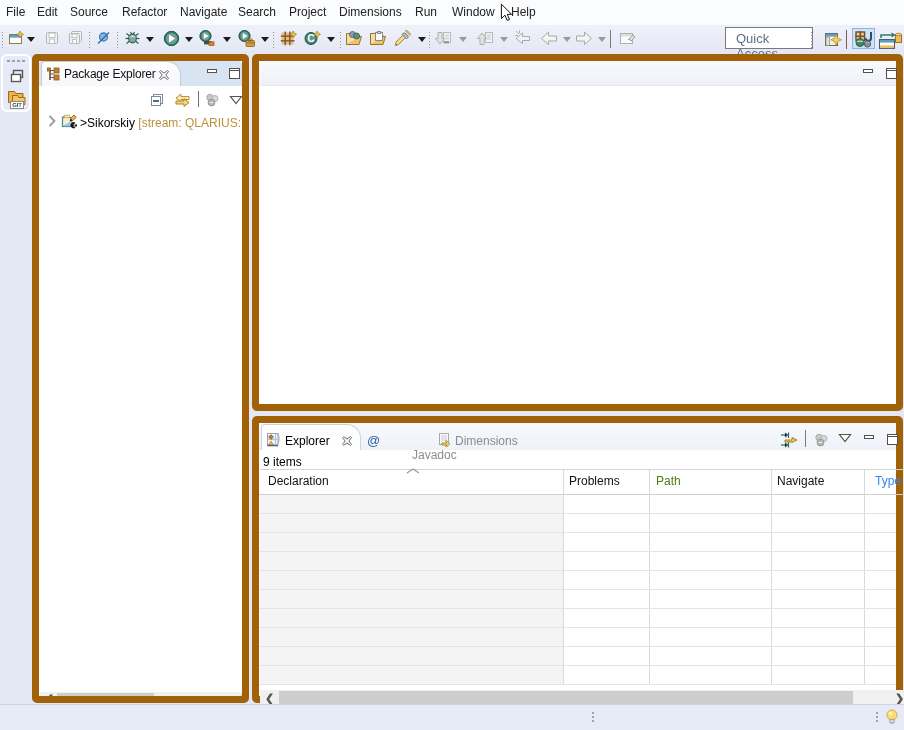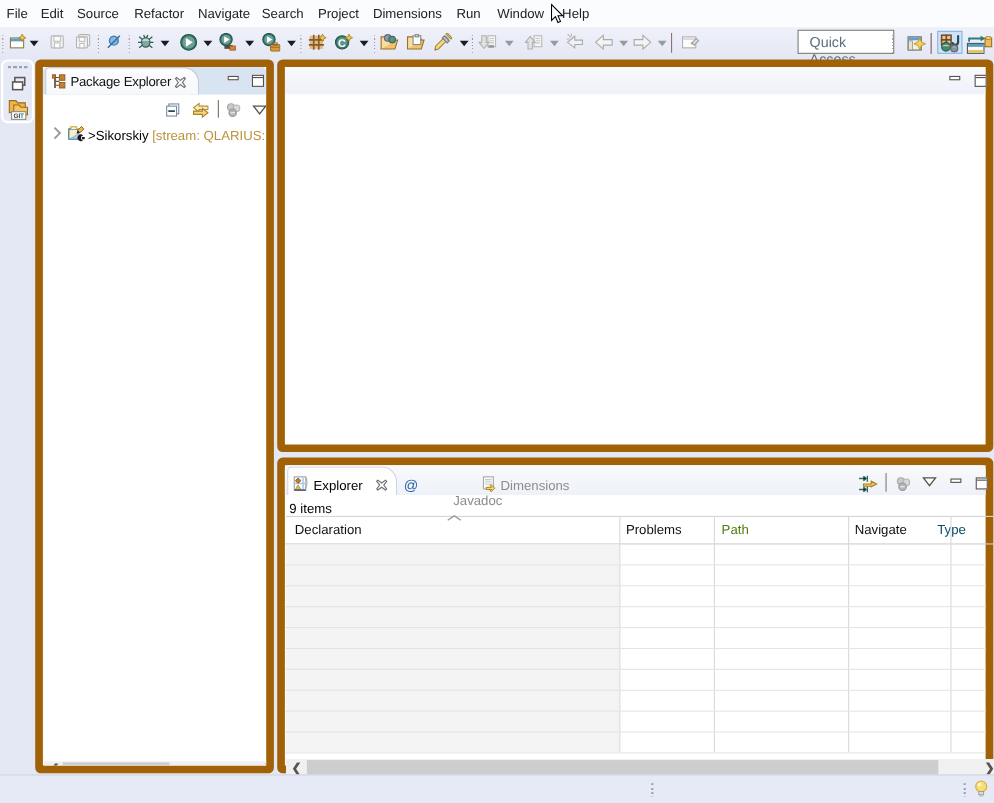--- a/index.html
+++ b/index.html
@@ -383,21 +383,21 @@
     <div class="abs" style="left:1px;top:46px;width:649px;height:1px;background:#d5d5d5"></div>
     <div class="abs" style="left:0px;top:71px;width:651px;height:1px;background:#cfcfcf"></div>
     <div class="abs" style="left:1px;top:72px;width:303px;height:189px;background:#f4f4f4"></div>
     <svg class="abs" style="left:146px;top:44px" width="16" height="8" viewBox="0 0 16 8">
         <path d="M2 6l6-4 6 4" fill="none" stroke="#9a9a9a" stroke-width="1.2"></path>
       </svg>
     <span class="abs" style="left:9px;top:51px;color:#111;">Declaration</span>
     <span class="abs" style="left:310px;top:51px;color:#111;">Problems</span>
     <span class="abs" style="left:397px;top:51px;color:#4d7c0f;">Path</span>
     <span class="abs" style="left:518px;top:51px;color:#111;">Navigate</span>
-    <span class="abs" style="left:593px;top:51px;color:#0c4a6e;">Type</span>
+    <span class="abs" style="left:616px;top:51px;color:#3b82f6;">Type</span>
     <div class="colsep" style="left:304px;top:47px;height:214px;"></div>
     <div class="colsep" style="left:390px;top:47px;height:214px;"></div>
     <div class="colsep" style="left:512px;top:47px;height:214px;"></div>
     <div class="colsep" style="left:605px;top:47px;height:214px;"></div>
     <div class="rowline" style="top:90px"></div>
     <div class="rowline" style="top:109px"></div>
     <div class="rowline" style="top:128px"></div>
     <div class="rowline" style="top:147px"></div>
     <div class="rowline" style="top:166px"></div>
     <div class="rowline" style="top:185px"></div>

